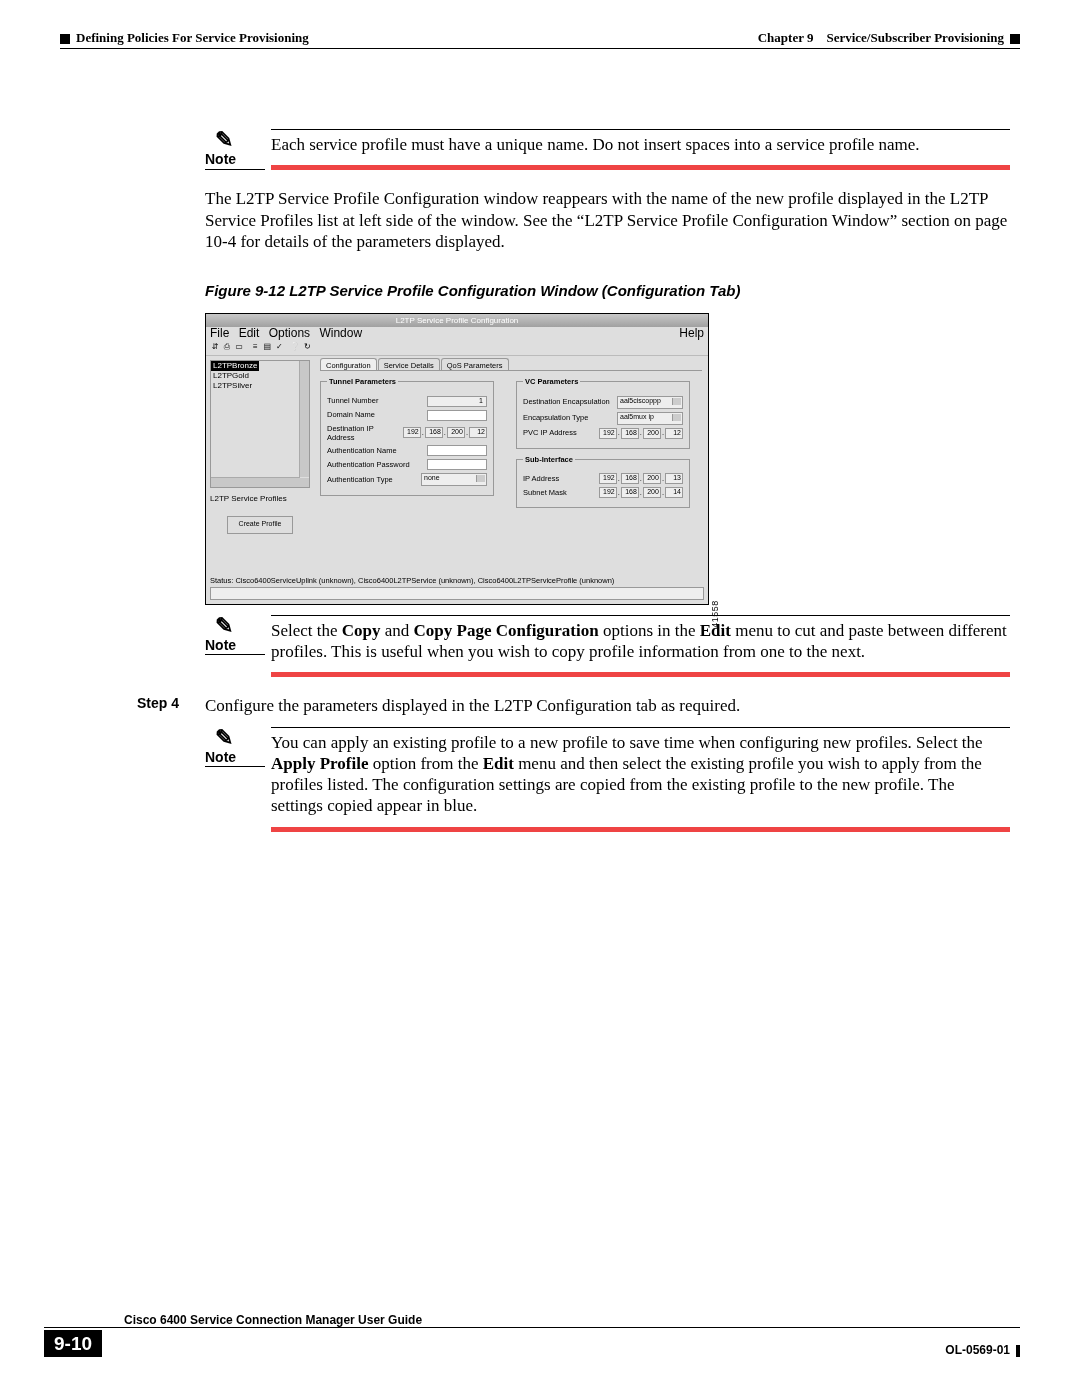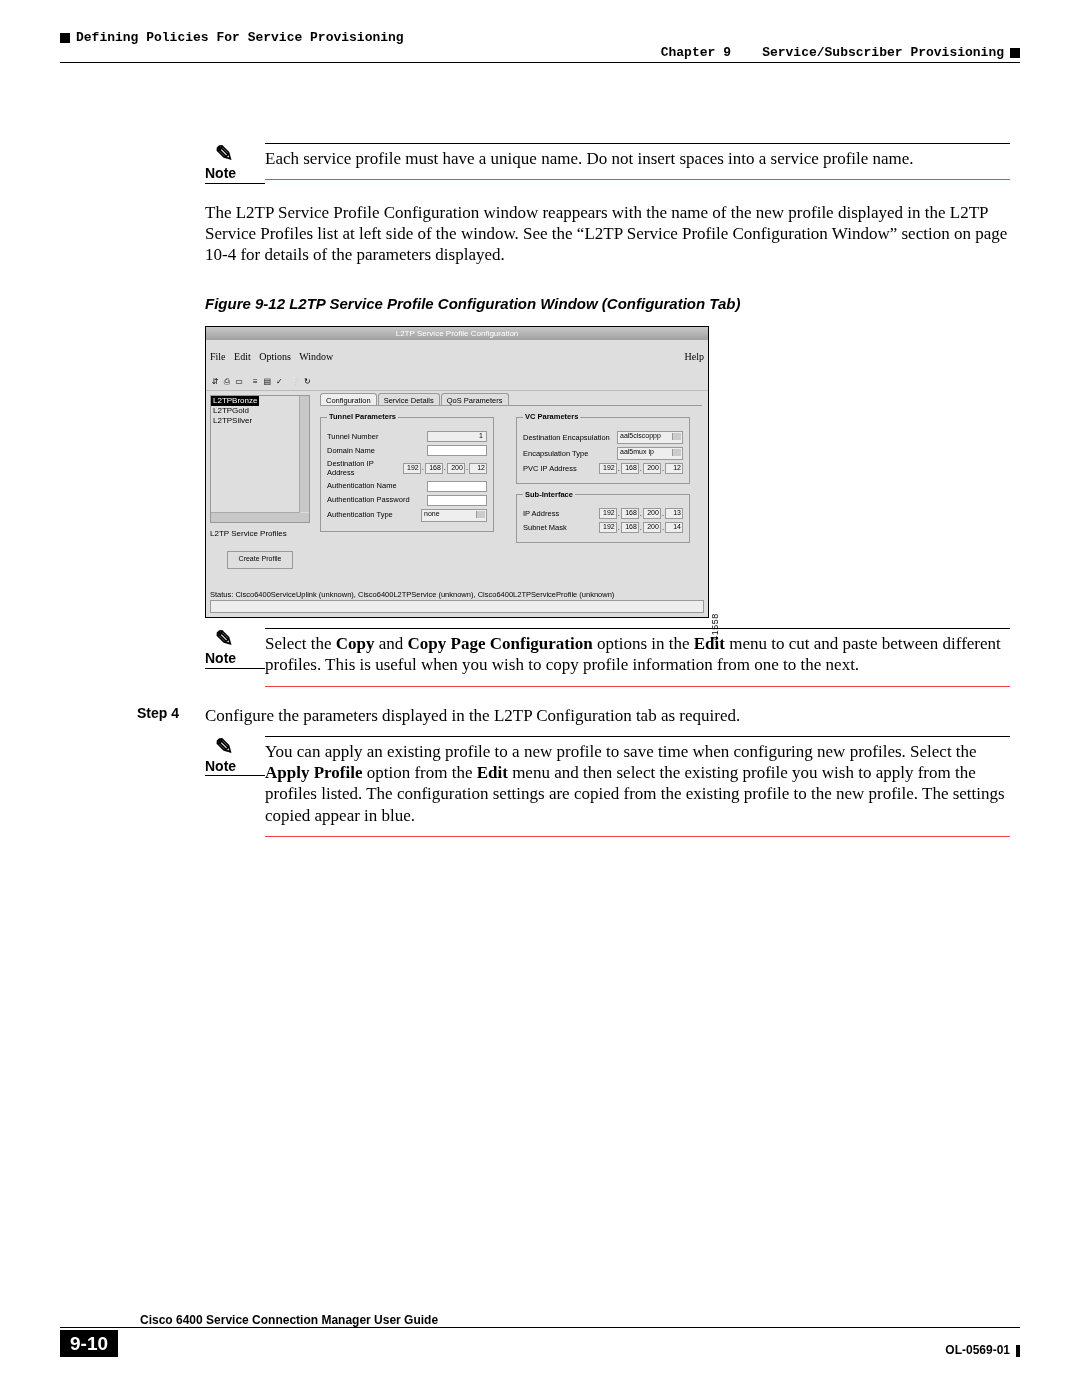--- a/index.html
+++ b/index.html
@@ -12,24 +12,23 @@
     position: relative;
     box-sizing: border-box;
   }
   .page {
     position: absolute;
     left: 60px; right: 60px; top: 30px; bottom: 50px;
   }
   .top-header {
     display: flex;
     justify-content: space-between;
-    font-family: Liberation Mono, monospace;
+    font-family: Liberation Serif, serif;
     font-size: 13px;
     font-weight: bold;
-    flex-direction: column;
   }
   .top-right { text-align: right; }
   .marker-right {
     width: 10px; height: 10px; background: #000; display: inline-block;
     margin-left: 6px; vertical-align: middle;
   }
   .marker-left {
     width: 10px; height: 10px; background: #000; display: inline-block;
     margin-right: 6px; vertical-align: middle;
   }
@@ -63,22 +62,23 @@
   }
   .note-left .note-word {
     display: block;
     border-bottom: 1px solid #000;
     padding-bottom: 0;
     margin-top: 2px;
   }
   .note-right {
     flex: 1;
     border-top: 1px solid #000;
-    border-bottom: 1px solid #ef4444;
+    border-bottom: 5px solid #ef4444;
     padding: 4px 0 10px 0;
+    margin-left: 6px;
   }
   .para { margin: 14px 0; }
   .figure-caption {
     font-family: Arial, Helvetica, sans-serif;
     font-style: italic;
     font-weight: bold;
     font-size: 15px;
     margin: 30px 0 12px 0;
   }
   .step-row { display: flex; margin: 18px 0 10px -68px; }
@@ -112,24 +112,23 @@
     color: #fff;
     font-size: 8px;
     line-height: 13px;
     position: relative;
   }
   .ss-menubar {
     background: #dedede;
     height: 12px;
     display: flex;
     justify-content: space-between;
-    padding: 11px 4px;
-    font-size: 10px;
+    padding: 0 4px;
+    font-size: 12px;
     line-height: 12px;
-    font-family: Liberation Serif, serif;
   }
   .ss-menu-left span { margin-right: 6px; }
   .ss-toolbar {
     background: #dedede;
     height: 14px;
     border-bottom: 1px solid #bbb;
     padding: 1px 4px;
     display: flex;
     gap: 2px;
     align-items: center;
@@ -245,21 +244,21 @@
     font-size: 9px;
     transform: rotate(-90deg);
     transform-origin: right bottom;
     font-family: Arial, Helvetica, sans-serif;
     letter-spacing: 0.5px;
   }
 
   
   .footer {
     position: absolute;
-    left: 60px; right: 60px; bottom: 40px;
+    left: 44px; right: 60px; bottom: 40px;
     font-family: Arial, Helvetica, sans-serif;
   }
   .footer .rule { border-top: 1px solid #000; margin-bottom: 2px; }
   .footer-row { display: flex; justify-content: space-between; align-items: flex-end; }
   .footer-left {
     display: flex; align-items: center; gap: 0;
   }
   .page-num-box {
     background: #000; color: #fff; font-weight: bold;
     padding: 3px 10px 2px 10px; font-size: 19px;

